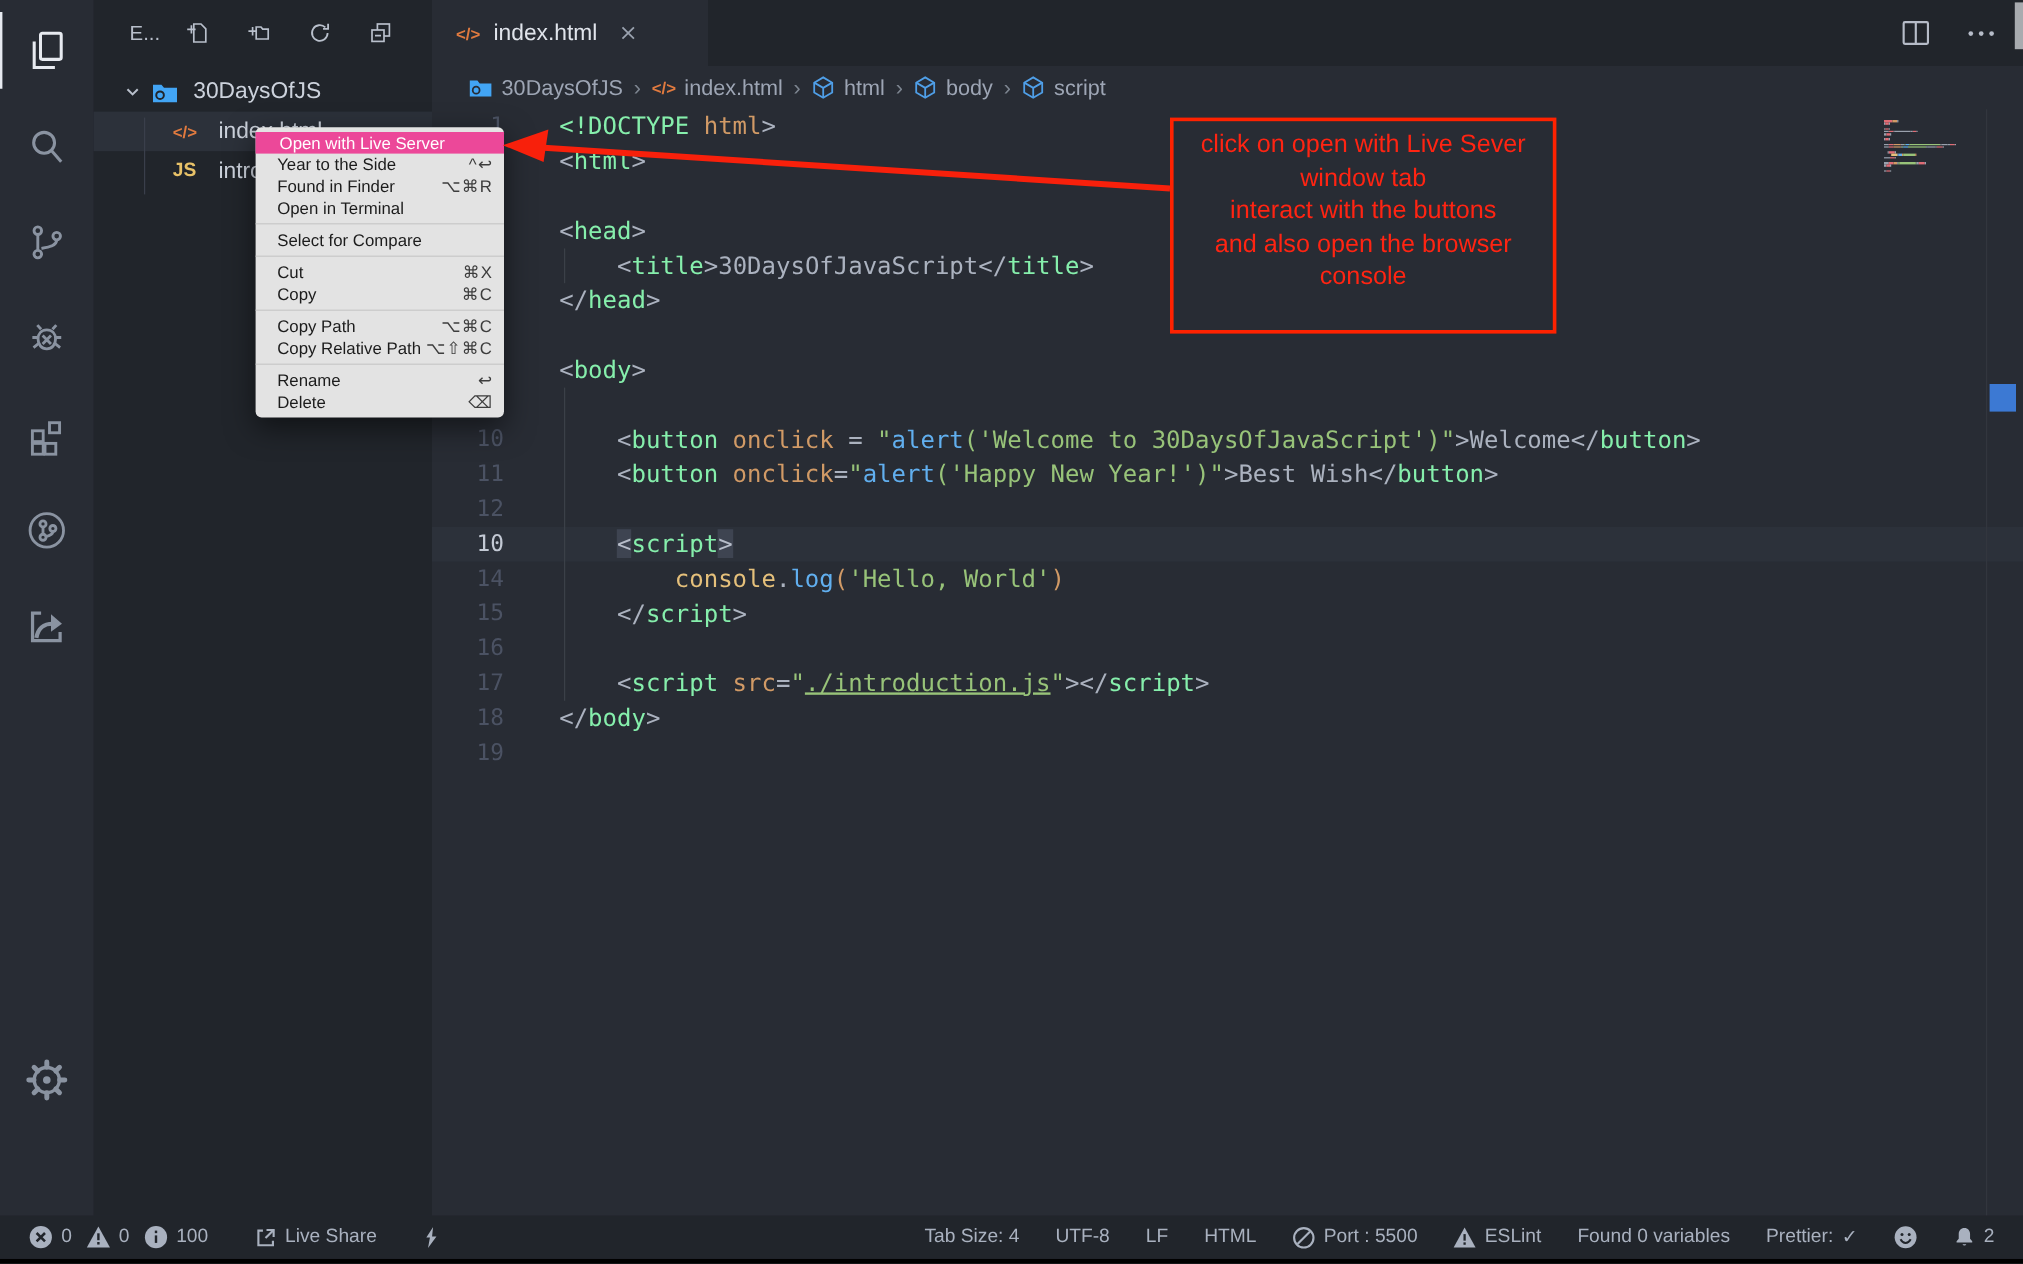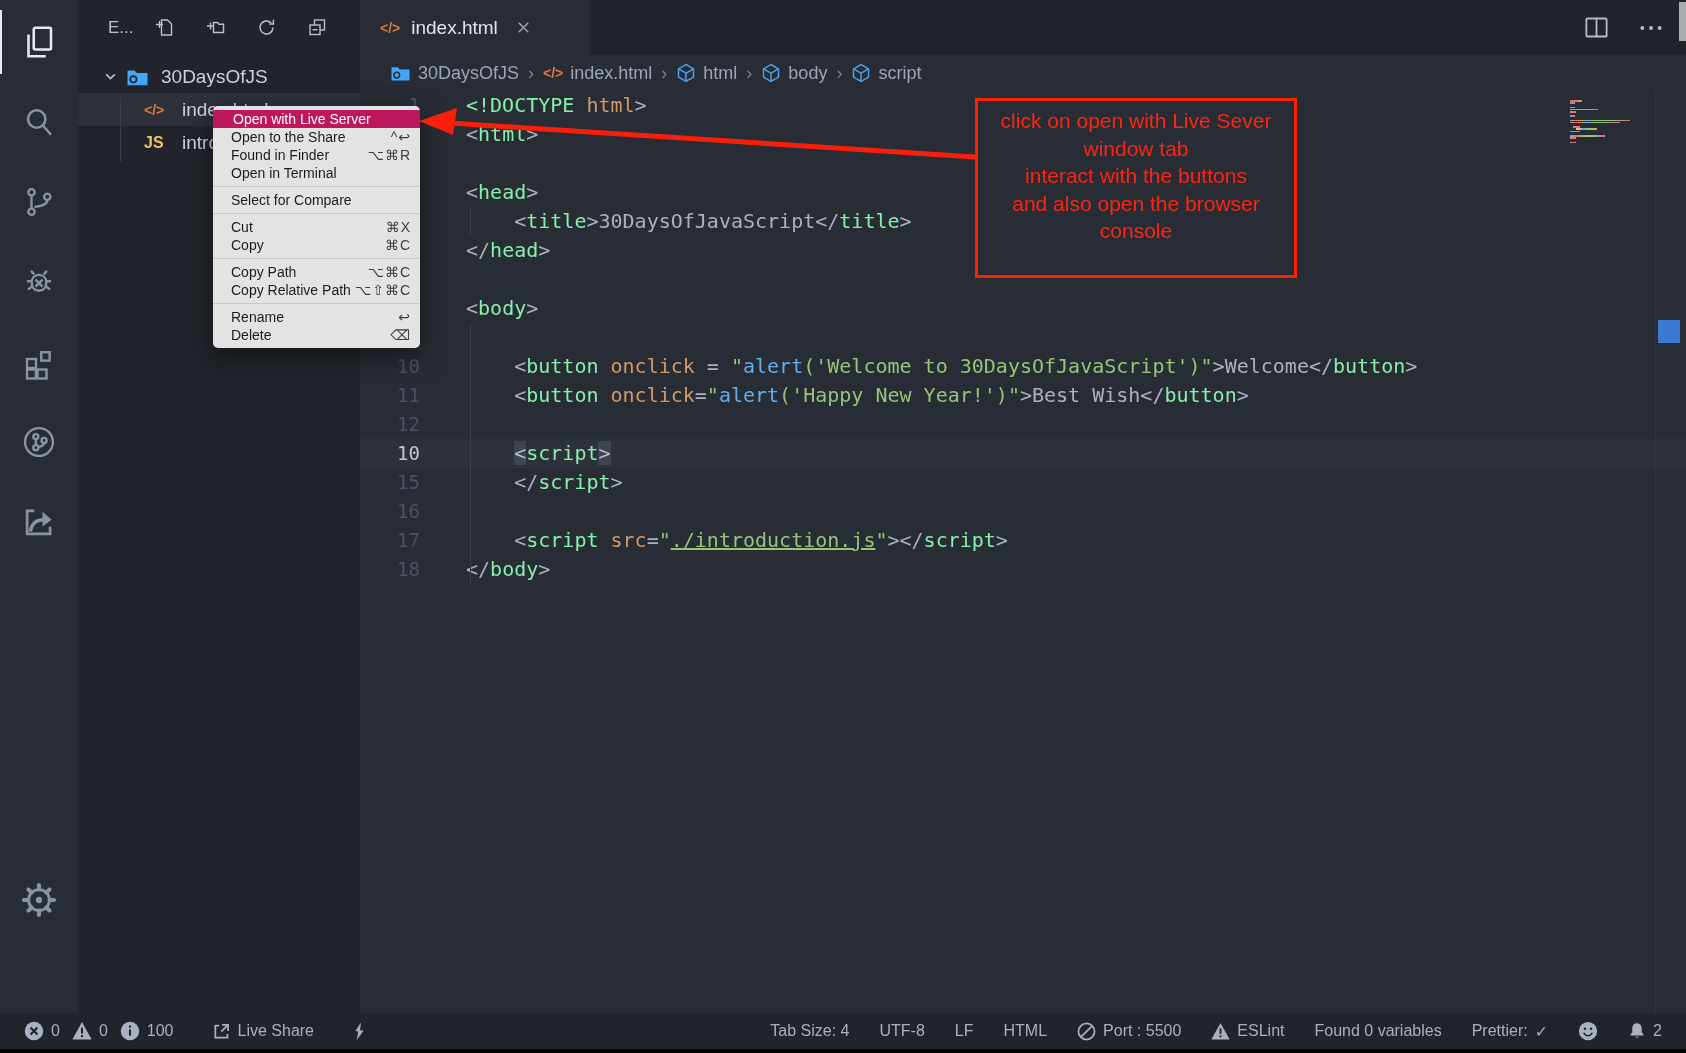--- a/index.html
+++ b/index.html
@@ -62,21 +62,21 @@
 
   
   .annotation{position:absolute;left:975px;top:98px;width:322px;height:180px;border:3px solid #ff2200;
     color:#ff2412;font-size:21px;line-height:27.5px;text-align:center;padding-top:6px;box-sizing:border-box;z-index:140;}
   .arrow-svg{position:absolute;left:0;top:0;width:1686px;height:1053px;pointer-events:none;z-index:200;}
 
   
   .context-menu{position:absolute;left:213px;top:106px;width:207px;background:#e3e3e3;border-radius:5px;
     box-shadow:0 8px 24px rgba(0,0,0,.5);padding:4px 0;z-index:150;font-size:14px;color:#1c1c1c;}
   .menu-item{height:18px;display:flex;align-items:center;justify-content:space-between;padding:0 9px 0 18px;}
-  .menu-item.hl{background:#be185d;color:#fff;padding-left:20px;}
+  .menu-item.hl{background:#ec4899;color:#fff;padding-left:20px;}
   .mi-short{color:#3d3d3d;letter-spacing:1px;}
   .menu-item.hl .mi-short{color:#fff;}
   .menu-sep{height:1px;background:#c7c7c7;margin:4px 0;}
 
   
   .status-bar{position:absolute;left:0;top:1013px;width:100%;height:36px;background:#21252b;color:#a9b1bf;
     font-size:16px;display:flex;align-items:center;padding:0 24px;box-sizing:border-box;z-index:20;}
   .sb-group{display:flex;align-items:center;}
   .sb-seg{display:flex;align-items:center;gap:7px;}
   .left-group{gap:12px;}
@@ -286,24 +286,26 @@
         <div class="code-line"><span class="ln">4</span><span class="lc"><span class="t-p">&lt;</span><span class="t-tag">head</span><span class="t-p">&gt;</span></span></div>
         <div class="code-line"><span class="ln">5</span><span class="lc"><span class="t-p">    &lt;</span><span class="t-tag">title</span><span class="t-p">&gt;</span><span class="t-txt">30DaysOfJavaScript</span><span class="t-p">&lt;/</span><span class="t-tag">title</span><span class="t-p">&gt;</span></span></div>
         <div class="code-line"><span class="ln">6</span><span class="lc"><span class="t-p">&lt;/</span><span class="t-tag">head</span><span class="t-p">&gt;</span></span></div>
         <div class="code-line"><span class="ln">7</span><span class="lc"></span></div>
         <div class="code-line"><span class="ln">8</span><span class="lc"><span class="t-p">&lt;</span><span class="t-tag">body</span><span class="t-p">&gt;</span></span></div>
         <div class="code-line"><span class="ln">9</span><span class="lc"></span></div>
         <div class="code-line"><span class="ln">10</span><span class="lc"><span class="t-p">    &lt;</span><span class="t-tag">button</span><span class="t-attr"> onclick</span><span class="t-p"> = </span><span class="t-str">"</span><span class="t-fn">alert</span><span class="t-str">('Welcome to 30DaysOfJavaScript')"</span><span class="t-p">&gt;</span><span class="t-txt">Welcome</span><span class="t-p">&lt;/</span><span class="t-tag">button</span><span class="t-p">&gt;</span></span></div>
         <div class="code-line"><span class="ln">11</span><span class="lc"><span class="t-p">    &lt;</span><span class="t-tag">button</span><span class="t-attr"> onclick</span><span class="t-p">=</span><span class="t-str">"</span><span class="t-fn">alert</span><span class="t-str">('Happy New Year!')"</span><span class="t-p">&gt;</span><span class="t-txt">Best Wish</span><span class="t-p">&lt;/</span><span class="t-tag">button</span><span class="t-p">&gt;</span></span></div>
         <div class="code-line"><span class="ln">12</span><span class="lc"></span></div>
         <div class="code-line current"><span class="ln">10</span><span class="lc"><span class="t-p">    </span><span class="t-box">&lt;</span><span class="t-tag">script</span><span class="t-box">&gt;</span></span></div>
+        <div class="code-line"><span class="ln">14</span><span class="lc"><span class="t-p">        </span><span class="t-obj">console</span><span class="t-p">.</span><span class="t-fn">log</span><span class="t-paren">(</span><span class="t-str">'Hello, World'</span><span class="t-paren">)</span></span></div>
         <div class="code-line"><span class="ln">15</span><span class="lc"><span class="t-p">    &lt;/</span><span class="t-tag">script</span><span class="t-p">&gt;</span></span></div>
         <div class="code-line"><span class="ln">16</span><span class="lc"></span></div>
         <div class="code-line"><span class="ln">17</span><span class="lc"><span class="t-p">    &lt;</span><span class="t-tag">script</span><span class="t-attr"> src</span><span class="t-p">=</span><span class="t-str">"</span><span class="t-link">./introduction.js</span><span class="t-str">"</span><span class="t-p">&gt;&lt;/</span><span class="t-tag">script</span><span class="t-p">&gt;</span></span></div>
         <div class="code-line"><span class="ln">18</span><span class="lc"><span class="t-p">&lt;/</span><span class="t-tag">body</span><span class="t-p">&gt;</span></span></div>
+        <div class="code-line"><span class="ln">19</span><span class="lc"></span></div>
       </div>
     <div class="indent-guide" style="left:110px;top:207px;height:29px"></div>
     <div class="indent-guide" style="left:110px;top:323px;height:261px"></div>
 
     <div class="minimap" id="minimap">
         <div class="mm-row"><span class="mm-seg" style="width: 6.75px; background: rgb(224, 108, 117);"></span><span class="mm-seg" style="width: 3.75px; background: rgb(209, 154, 102);"></span><span class="mm-seg" style="width: 1px; background: rgb(154, 161, 173);"></span></div>
         <div class="mm-row"><span class="mm-seg" style="width: 1px; background: rgb(154, 161, 173);"></span><span class="mm-seg" style="width: 3px; background: rgb(224, 108, 117);"></span><span class="mm-seg" style="width: 1px; background: rgb(154, 161, 173);"></span></div>
         <div class="mm-row"></div>
         <div class="mm-row"><span class="mm-seg" style="width: 1px; background: rgb(154, 161, 173);"></span><span class="mm-seg" style="width: 3px; background: rgb(224, 108, 117);"></span><span class="mm-seg" style="width: 1px; background: rgb(154, 161, 173);"></span></div>
         <div class="mm-row"><span class="mm-seg" style="width: 3.75px; background: rgb(154, 161, 173);"></span><span class="mm-seg" style="width: 3.75px; background: rgb(224, 108, 117);"></span><span class="mm-seg" style="width: 1px; background: rgb(154, 161, 173);"></span><span class="mm-seg" style="width: 13.5px; background: rgb(154, 161, 173);"></span><span class="mm-seg" style="width: 1.5px; background: rgb(154, 161, 173);"></span><span class="mm-seg" style="width: 3.75px; background: rgb(224, 108, 117);"></span><span class="mm-seg" style="width: 1px; background: rgb(154, 161, 173);"></span></div>
@@ -340,21 +342,21 @@
     <line x1="450" y1="123" x2="975" y2="157" stroke="#f8200b" stroke-width="5"></line>
     <polygon points="419,121 457,108 453,135" fill="#f8200b"></polygon>
   </svg>
 
   <div class="context-menu" id="context-menu">
       <div class="menu-item hl">
         <span class="mi-label">Open with Live Server</span>
         <span class="mi-short"></span>
       </div>
       <div class="menu-item">
-        <span class="mi-label">Open to the Share</span>
+        <span class="mi-label">Year to the Side</span>
         <span class="mi-short">^↩</span>
       </div>
       <div class="menu-item">
         <span class="mi-label">Found in Finder</span>
         <span class="mi-short">⌥⌘R</span>
       </div>
       <div class="menu-item">
         <span class="mi-label">Open in Terminal</span>
         <span class="mi-short"></span>
       </div>

